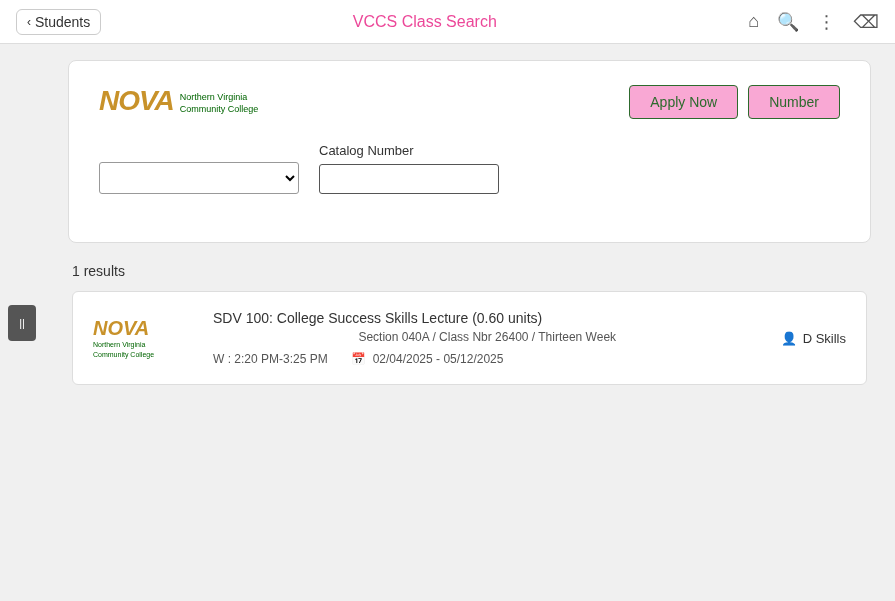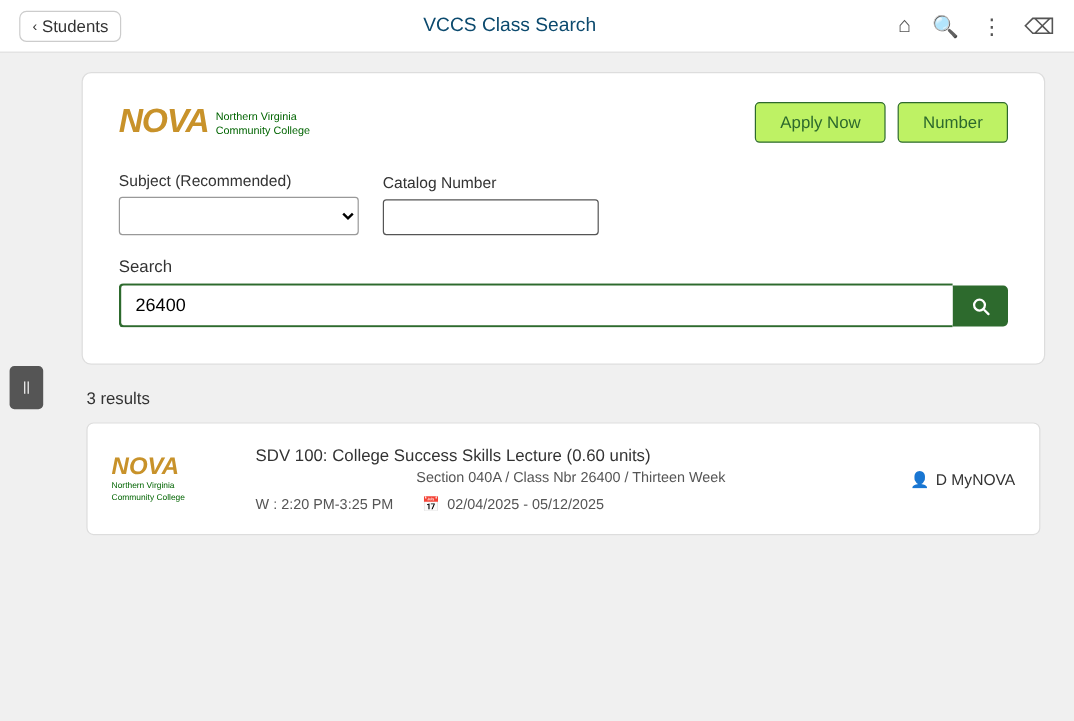--- a/index.html
+++ b/index.html
@@ -31,21 +31,21 @@
       cursor: pointer;
       font-size: 14px;
       color: #333;
     }
     .back-btn .chevron {
       font-size: 12px;
     }
     .nav-title {
       font-size: 16px;
       font-weight: 500;
-      color: #0c4a6e;
+      color: #ec4899;
     }
     .nav-icons {
       display: flex;
       align-items: center;
       gap: 18px;
     }
     .nav-icon {
       font-size: 18px;
       color: #555;
       cursor: pointer;
@@ -91,21 +91,21 @@
       line-height: 1.3;
       margin-left: 6px;
       padding-top: 6px;
     }
     .logo-buttons {
       display: flex;
       gap: 10px;
     }
     .btn-outline {
       border: 1.5px solid #2d6a2d;
-      background: #bef264;
+      background: #f9a8d4;
       color: #2d6a2d;
       border-radius: 4px;
       padding: 8px 20px;
       font-size: 14px;
       cursor: pointer;
     }
 
     
     .form-row {
       display: flex;
@@ -311,46 +311,34 @@
           </div>
         </div>
         <div class="logo-buttons">
           <button class="btn-outline">Apply Now</button>
           <button class="btn-outline">Number</button>
         </div>
       </div>
 
       <div class="form-row">
         <div class="form-group">
-          <label>Subject (Recommended)</label>
           <select>
             <option value=""></option>
           </select>
         </div>
         <div class="form-group">
           <label>Catalog Number</label>
           <input type="text" style="">
         </div>
       </div>
 
-      <div class="search-row">
-        <label>Search</label>
-        <div class="search-input-row">
-          <input type="text" class="search-input" value="26400" style="">
-          <button class="search-btn">
-            <svg viewBox="0 0 24 24" xmlns="http://www.w3.org/2000/svg">
-              <path d="M21 21l-4.35-4.35M17 11A6 6 0 1 1 5 11a6 6 0 0 1 12 0z" stroke="#fff" stroke-width="2.5" stroke-linecap="round" fill="none"></path>
-            </svg>
-          </button>
-        </div>
-      </div>
     </div>
 
     <div class="results-section">
-      <div class="results-count">3 results</div>
+      <div class="results-count">1 results</div>
 
       <div class="result-card">
 
         <div class="result-logo">
           <div class="nova-text-sm">NOVA</div>
           <div class="nova-sub-sm">
             <div>Northern Virginia</div>
             <div>Community College</div>
           </div>
         </div>
@@ -366,19 +354,19 @@
             <span>W : 2:20 PM-3:25 PM</span>
             <div class="result-date">
               <span>📅</span>
               <span>02/04/2025 - 05/12/2025</span>
             </div>
           </div>
         </div>
 
         <div class="instructor">
           <span>👤</span>
-          <span>D MyNOVA</span>
+          <span>D Skills</span>
         </div>
       </div>
     </div>
 
   </div>
 </div>
 
 </body></html>

